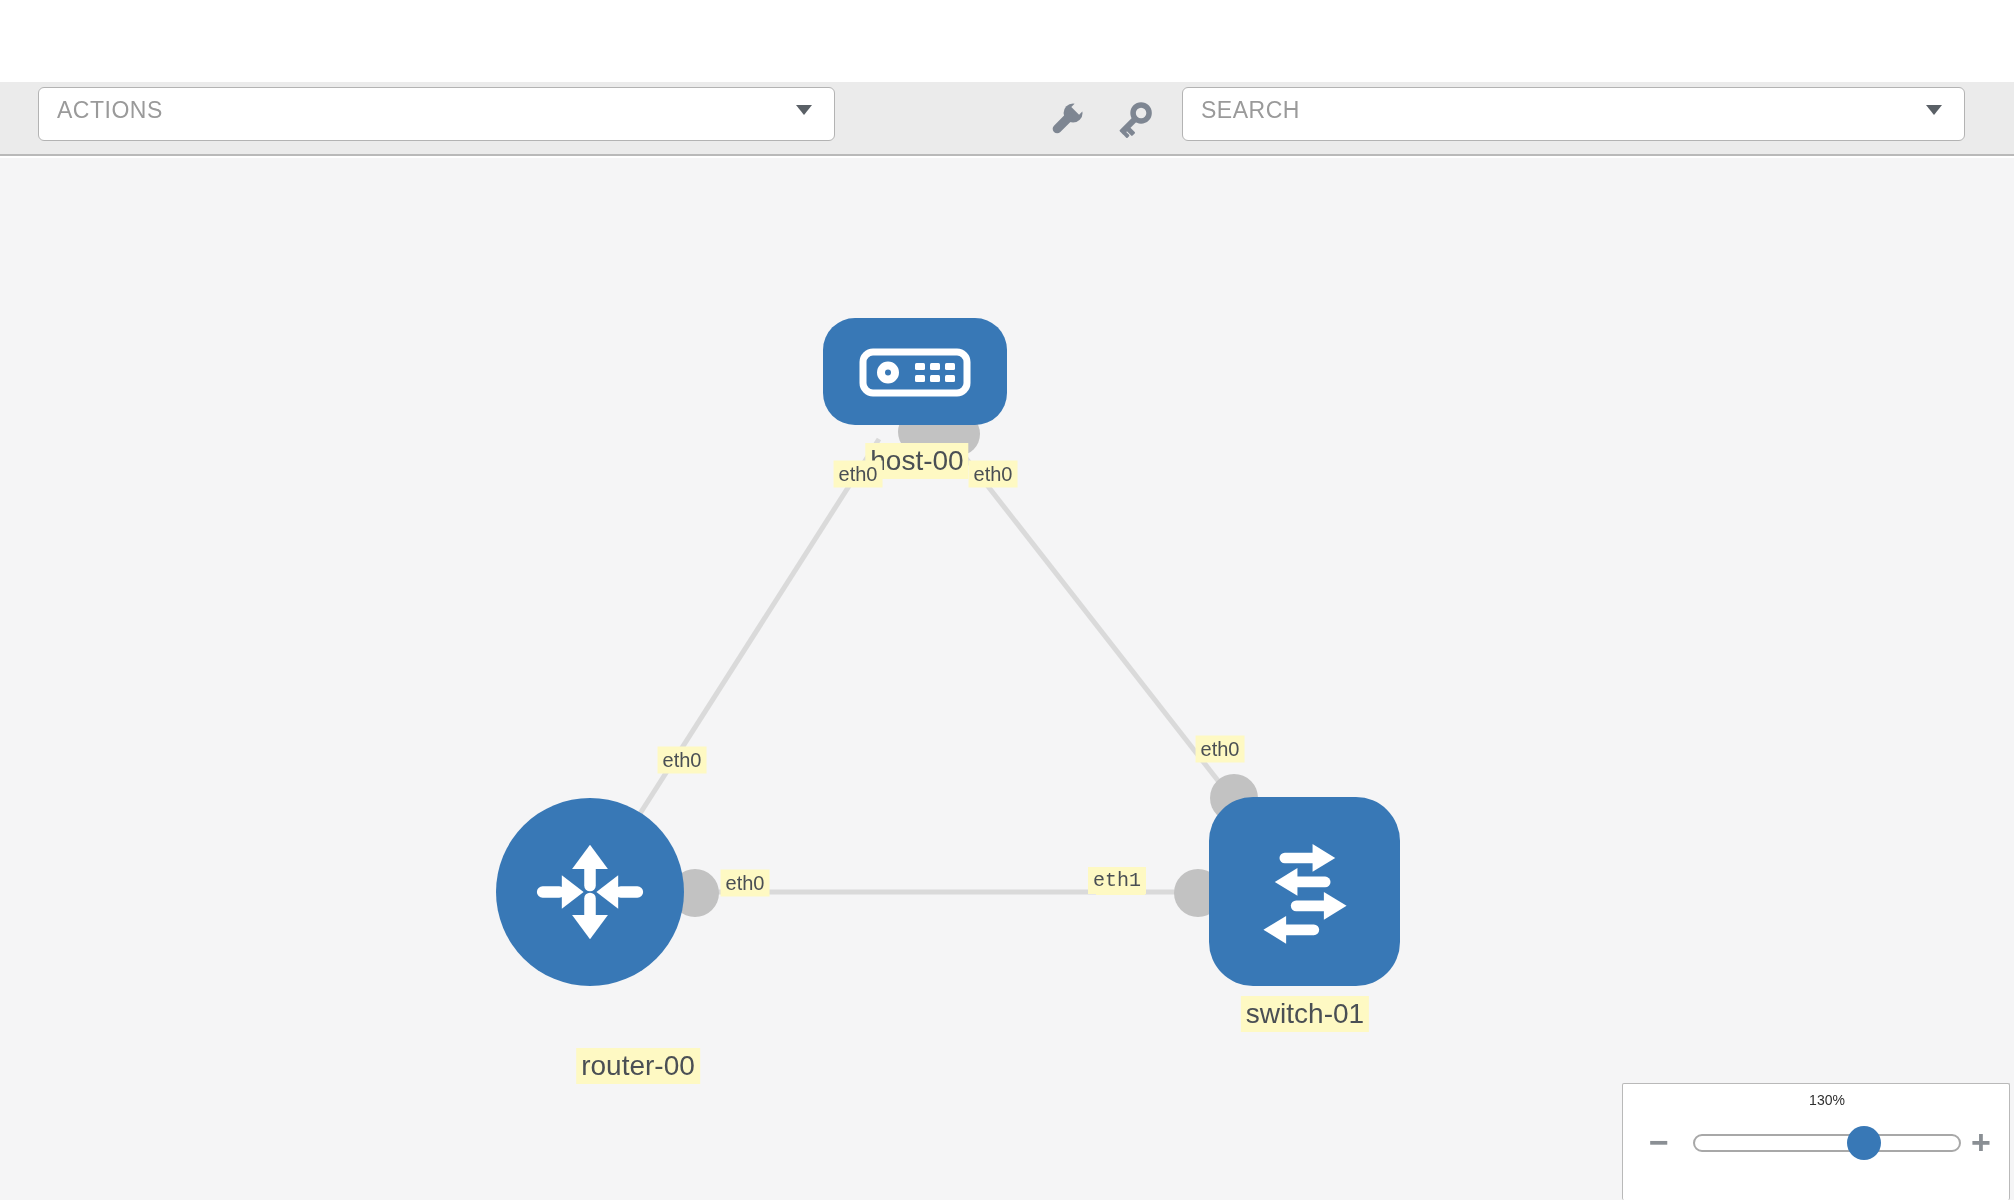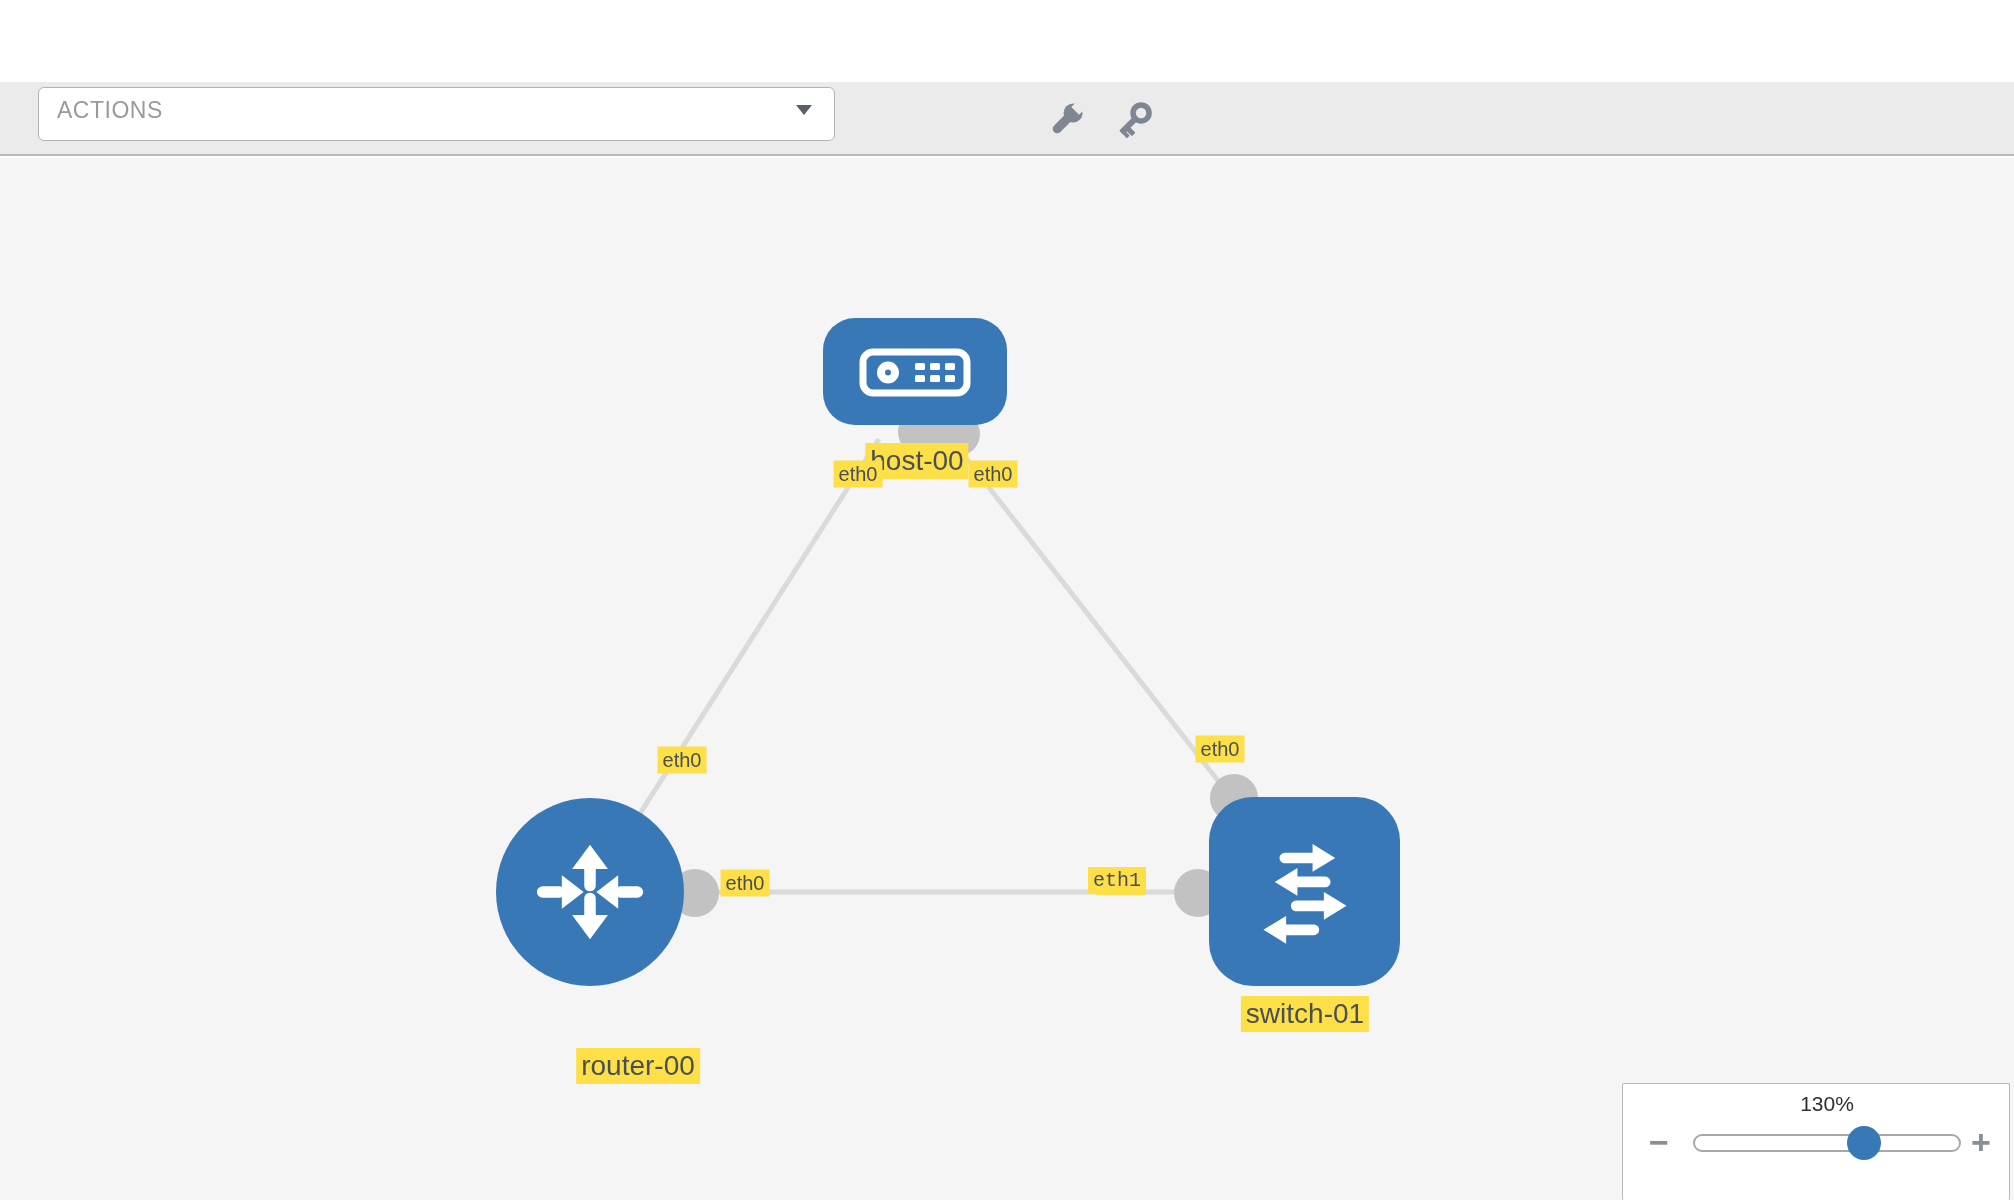--- a/index.html
+++ b/index.html
@@ -38,33 +38,33 @@
   .canvas { position:absolute; left:0; top:158px; width:2014px; height:1042px;
             background:#f5f5f6; }
   .net-svg { position:absolute; left:0; top:0; z-index:1; }
 
   .node { position:absolute; z-index:2; background:#3878b6;
           display:flex; align-items:center; justify-content:center; cursor:pointer; }
   .node-host   { left:823px; top:160px; width:184px; height:107px; border-radius:32px; }
   .node-router { left:496px; top:640px; width:188px; height:188px; border-radius:50%; }
   .node-switch { left:1209px; top:639px; width:191px; height:189px; border-radius:44px; }
 
-  .chip { position:absolute; z-index:3; background:#fde047; color:#4a4f54;
+  .chip { position:absolute; z-index:3; background:#fef9c3; color:#4a4f54;
           padding:2px 5px; white-space:nowrap; transform:translate(-50%,-50%); }
   .chip-name  { font-size:28px; }
   .chip-iface { font-size:20px; }
   .chip-abs { transform:none; }  
   .z4 { z-index:4; }
 
   
   .zoom-panel { position:absolute; left:1622px; top:1083px; width:388px; height:117px;
                 background:#ffffff; border:1px solid #b9b9b9; border-bottom:none;
                 border-radius:2px; z-index:5; }
   .zoom-level { position:absolute; left:70px; top:8px; width:268px; text-align:center;
-                font-size:21px; color:#2f2f2f; }
+                font-size:14px; color:#2f2f2f; }
   .zoom-minus, .zoom-plus { position:absolute; top:38px; font-size:34px; font-weight:bold;
                 color:#8a8f94; cursor:pointer; line-height:40px; }
   .zoom-minus { left:26px; }
   .zoom-plus  { left:348px; }
   .zoom-track { position:absolute; left:70px; top:50px; width:268px; height:18px;
                 background:#fff; border:2px solid #a8a8a8; border-radius:10px; cursor:pointer; }
   .zoom-handle { position:absolute; left:224px; top:42px; width:34px; height:34px;
                  border-radius:50%; background:#3878b6; cursor:grab; }
 </style>
 </head>
@@ -92,20 +92,24 @@
       <svg width="46" height="46" viewBox="-23 -23 46 46">
         <g transform="rotate(45)" fill="#7e8692" stroke="none">
           <circle cx="0" cy="-10" r="8" fill="none" stroke="#7e8692" stroke-width="5.5"></circle>
           <rect x="-3" y="-3" width="6" height="21" rx="1"></rect>
           <rect x="2" y="8" width="8" height="5" rx="1"></rect>
           <rect x="2" y="14" width="6" height="4" rx="1"></rect>
         </g>
       </svg>
     </div>
 
+    <div class="select-box search-box">
+      <span class="sel-label">SEARCH</span>
+      <span class="caret"></span>
+    </div>
   </div>
 
   <div class="canvas">
 
     <svg class="net-svg" width="2014" height="1042">
 
       <line x1="879" y1="281" x2="590" y2="734" stroke="#dadada" stroke-width="5"></line>
       <line x1="951" y1="281" x2="1305" y2="734" stroke="#dadada" stroke-width="5"></line>
       <line x1="590" y1="734" x2="1305" y2="734" stroke="#dadada" stroke-width="5"></line>
 

